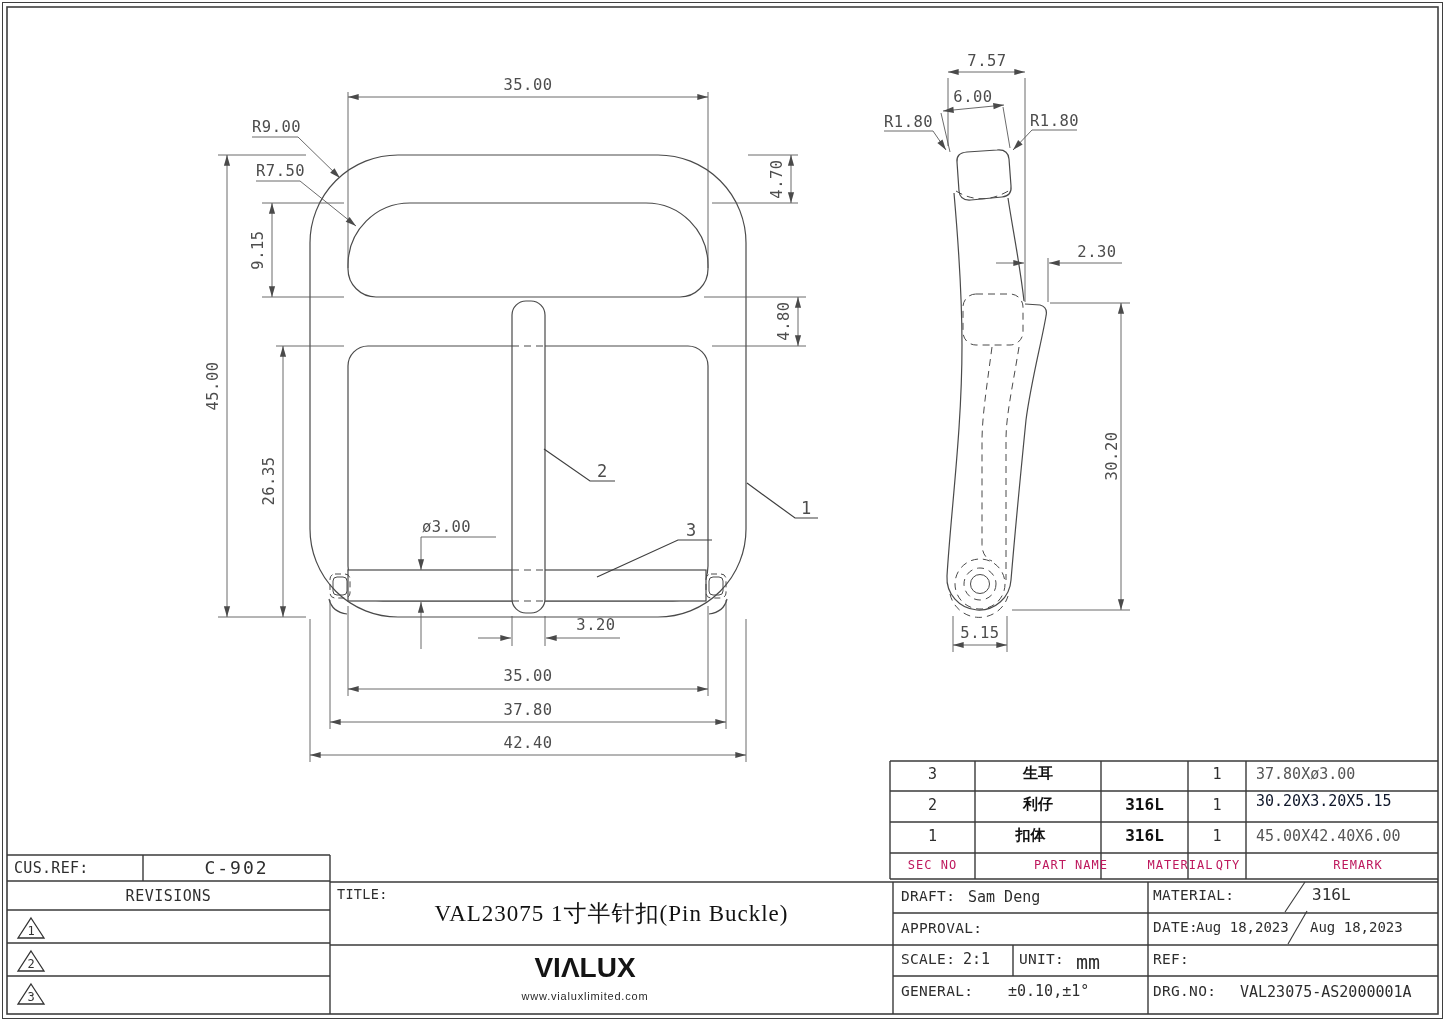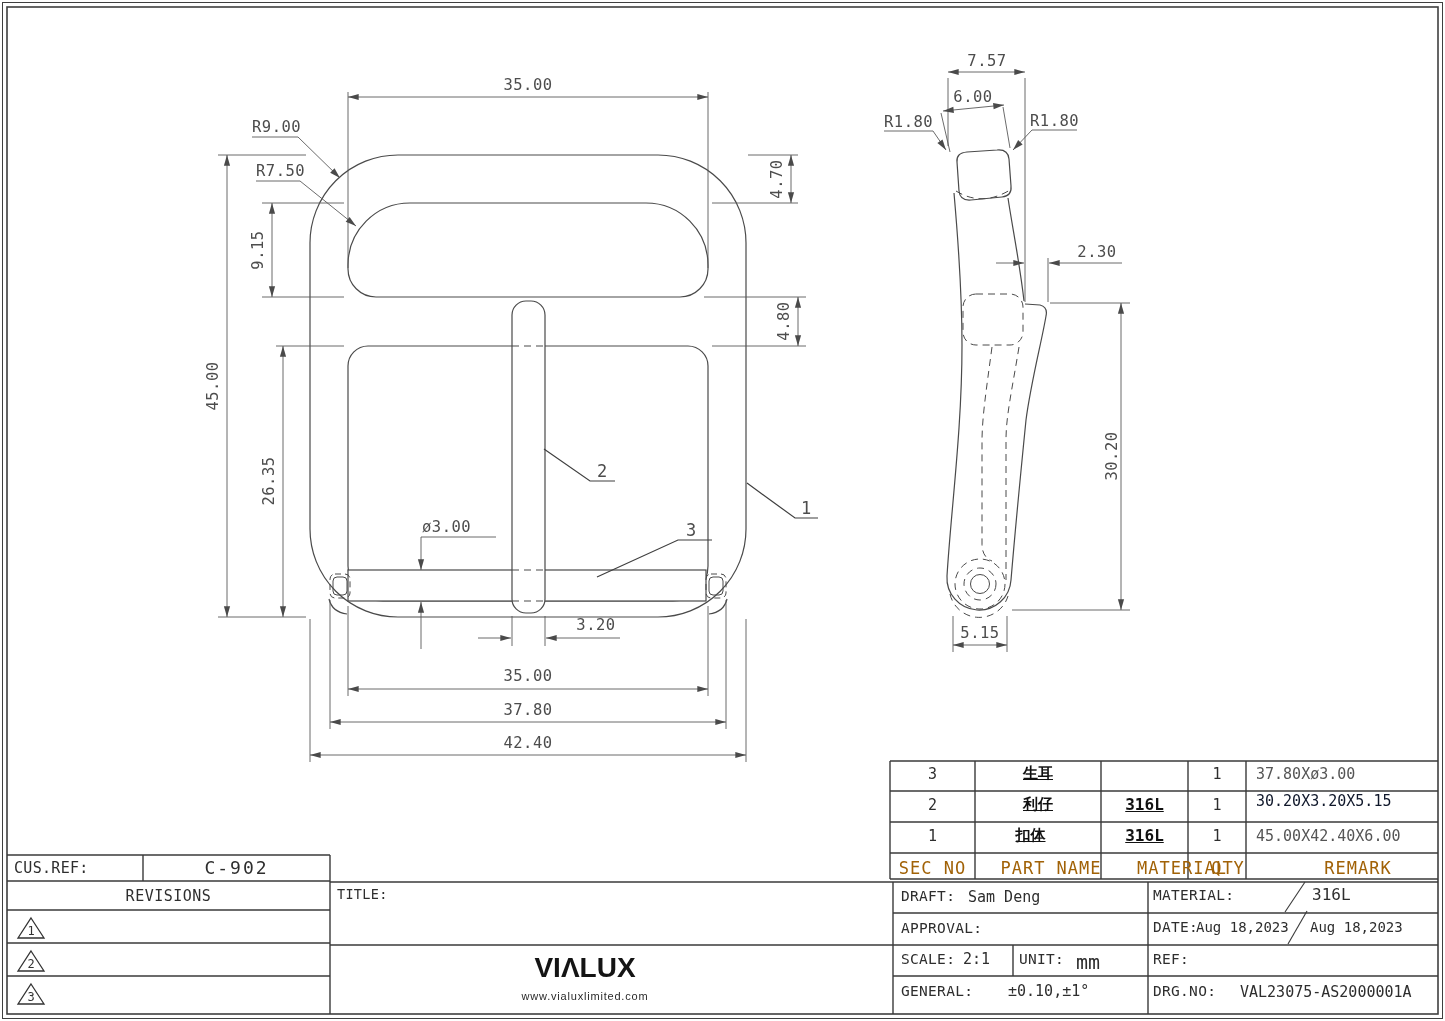--- a/index.html
+++ b/index.html
@@ -6,22 +6,22 @@
   .sheet {
     position:relative; width:1445px; height:1021px; background:#ffffff;
     font-family:"DejaVu Sans Mono", monospace; overflow:hidden;
   }
   svg.linework { position:absolute; left:0; top:0; }
   svg.linework text { font-family:"DejaVu Sans Mono", monospace; fill:#4d4d4d; }
   .dimtxt  { font-size:15.5px; letter-spacing:0.5px; }
   .balloontxt { font-size:17px; }
   .txt { position:absolute; color:#2e2e2e; white-space:nowrap; line-height:1.1; }
   .ctr { text-align:center; }
-  .cjk { font-weight:bold; color:#111;text-decoration:underline; }
-  .hdr { color:#a16207; font-size:17px; letter-spacing:1px; }
+  .cjk { font-weight:bold; color:#111; }
+  .hdr { color:#be185d; font-size:12px; letter-spacing:1px; }
   .cell { font-size:15px; }
   .lbl { font-size:14.5px; letter-spacing:0.3px; }
   .val { font-size:15px; }
   .title-text { font-family:"Liberation Serif", serif; font-size:23px; color:#111; letter-spacing:1px; }
   .logo-text { font-family:"Liberation Sans", sans-serif; font-size:28px; font-weight:bold; color:#141414; letter-spacing:0px; }
   .logo-web { font-family:"Liberation Sans", sans-serif; font-size:11px; color:#2a2a2a; letter-spacing:0.8px; }
   .rev-tri { position:absolute; }
 </style>
 </head>
 <body>
@@ -210,21 +210,21 @@
 <div class="txt cell ctr" style="left:1188px;top:797px;width:58px;">1</div>
 <div class="txt cell" style="left:1256px;top:793px;color:#0f172a;">30.20X3.20X5.15</div>
 
 <div class="txt cell ctr" style="left:890px;top:828px;width:85px;">1</div>
 <div class="txt cell ctr cjk" style="left:975px;top:827px;width:111px;">扣体</div>
 <div class="txt cell ctr cjk" style="left:1101px;top:827px;width:87px;font-size:16px;">316L</div>
 <div class="txt cell ctr" style="left:1188px;top:828px;width:58px;">1</div>
 <div class="txt cell" style="left:1256px;top:828px;color:#555;">45.00X42.40X6.00</div>
 
 <div class="txt hdr ctr" style="left:890px;top:859px;width:85px;">SEC NO</div>
-<div class="txt hdr ctr" style="left:975px;top:859px;width:152px;">PART NAME</div>
+<div class="txt hdr ctr" style="left:975px;top:859px;width:152px;padding-left:20px;">PART NAME</div>
 <div class="txt hdr ctr" style="left:1101px;top:859px;width:87px;padding-left:36px;">MATERIAL</div>
 <div class="txt hdr ctr" style="left:1188px;top:859px;width:80px;">QTY</div>
 <div class="txt hdr ctr" style="left:1246px;top:859px;width:224px;">REMARK</div>
 
 <div class="txt lbl" style="left:14px;top:860px;font-size:15px;">CUS.REF:</div>
 <div class="txt ctr" style="left:143px;top:858px;width:187px;font-size:18px;letter-spacing:2px;">C-902</div>
 <div class="txt ctr" style="left:7px;top:888px;width:323px;font-size:15px;letter-spacing:0.5px;">REVISIONS</div>
 
 <svg class="rev-tri" style="left:16px;top:915px;" width="30" height="26">
   <polygon points="15,3 28,23 2,23" fill="none" stroke="#333" stroke-width="1.3"></polygon>
@@ -233,20 +233,21 @@
 <svg class="rev-tri" style="left:16px;top:948px;" width="30" height="26">
   <polygon points="15,3 28,23 2,23" fill="none" stroke="#333" stroke-width="1.3"></polygon>
   <text x="15" y="20" text-anchor="middle" font-size="12" fill="#333" font-family="DejaVu Sans Mono, monospace">2</text>
 </svg>
 <svg class="rev-tri" style="left:16px;top:981px;" width="30" height="26">
   <polygon points="15,3 28,23 2,23" fill="none" stroke="#333" stroke-width="1.3"></polygon>
   <text x="15" y="20" text-anchor="middle" font-size="12" fill="#333" font-family="DejaVu Sans Mono, monospace">3</text>
 </svg>
 
 <div class="txt lbl" style="left:337px;top:887px;font-size:13.5px;">TITLE:</div>
+<div class="txt title-text ctr" style="left:330px;top:901px;width:563px;">VAL23075  1寸半针扣(Pin Buckle)</div>
 <div class="txt logo-text ctr" style="left:330px;top:953px;width:510px;">VIΛLUX</div>
 <div class="txt logo-web ctr" style="left:330px;top:990px;width:510px;">www.vialuxlimited.com</div>
 
 <div class="txt lbl" style="left:901px;top:889px;">DRAFT:</div>
 <div class="txt val" style="left:968px;top:889px;">Sam Deng</div>
 <div class="txt lbl" style="left:1153px;top:888px;">MATERIAL:</div>
 <div class="txt val" style="left:1312px;top:886px;font-size:16px;">316L</div>
 
 <div class="txt lbl" style="left:901px;top:921px;">APPROVAL:</div>
 <div class="txt val" style="left:1005px;top:921px;"></div>

